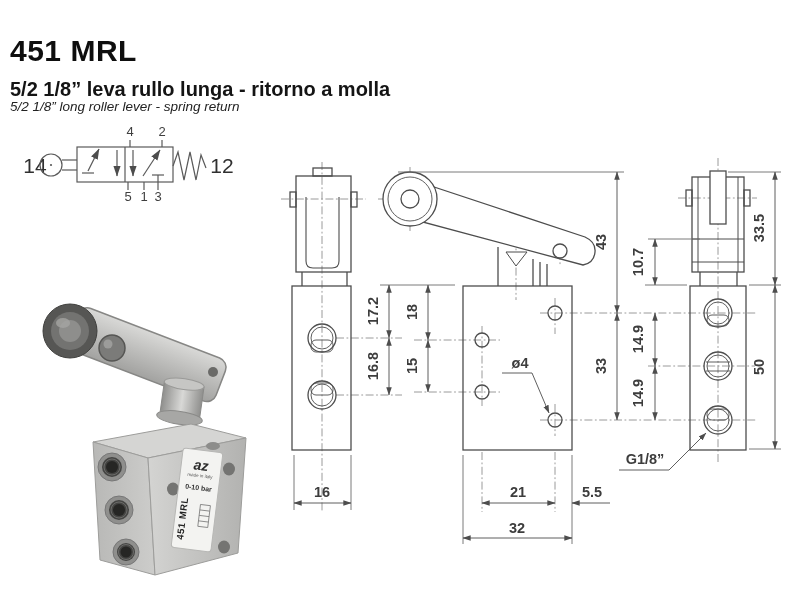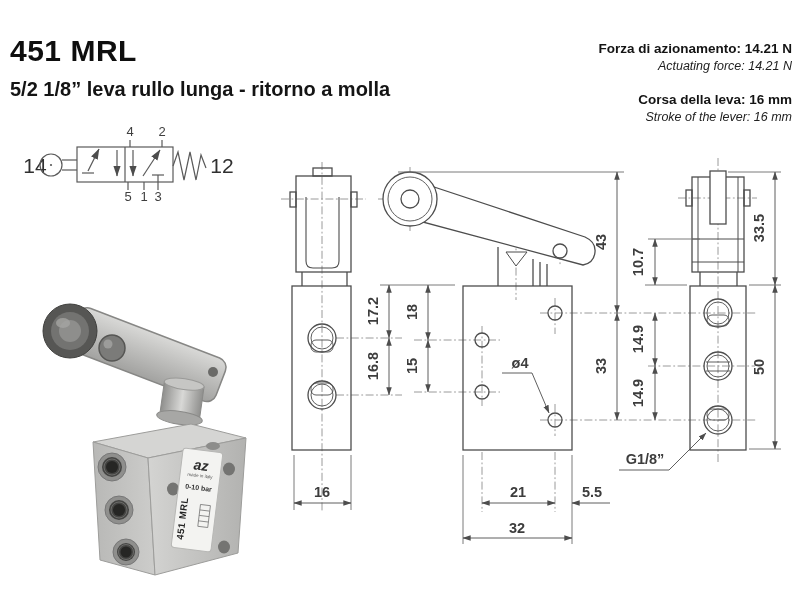--- a/index.html
+++ b/index.html
@@ -22,28 +22,22 @@
   .lbl-small{font-size:7px;font-weight:bold;fill:#333;}
   .lbl-model{font-size:9.5px;font-weight:bold;fill:#222;letter-spacing:.5px;}
 </style>
 </head>
 <body>
 
 <div class="page">
 
   <div class="title">451 MRL</div>
   <div class="sub-it">5/2 1/8” leva rullo lunga - ritorno a molla</div>
-
-  <div class="specs">
-    <div class="spec-b">Forza di azionamento: 14.21 N</div>
-    <div class="spec-i">Actuating force: 14.21 N</div>
-    <div class="spec-gap"></div>
-    <div class="spec-b">Corsa della leva: 16 mm</div>
-    <div class="spec-i">Stroke of the lever: 16 mm</div>
-  </div>
+  <div class="sub-en">5/2 1/8” long roller lever - spring return</div>
+
 
   <svg width="800" height="600" viewBox="0 0 800 600">
     <defs>
       <marker id="arr" viewBox="0 0 10 10" refX="9.5" refY="5" markerWidth="9" markerHeight="9" orient="auto-start-reverse">
         <path d="M0,1.6 L10,5 L0,8.4 z" fill="#4d4d4d"></path>
       </marker>
       <linearGradient id="gLever" x1="0" y1="0" x2="0" y2="1">
         <stop offset="0" stop-color="#d9d9d7"></stop>
           <stop offset="0.5" stop-color="#bdbdbb"></stop>
           <stop offset="1" stop-color="#a2a2a0"></stop>

